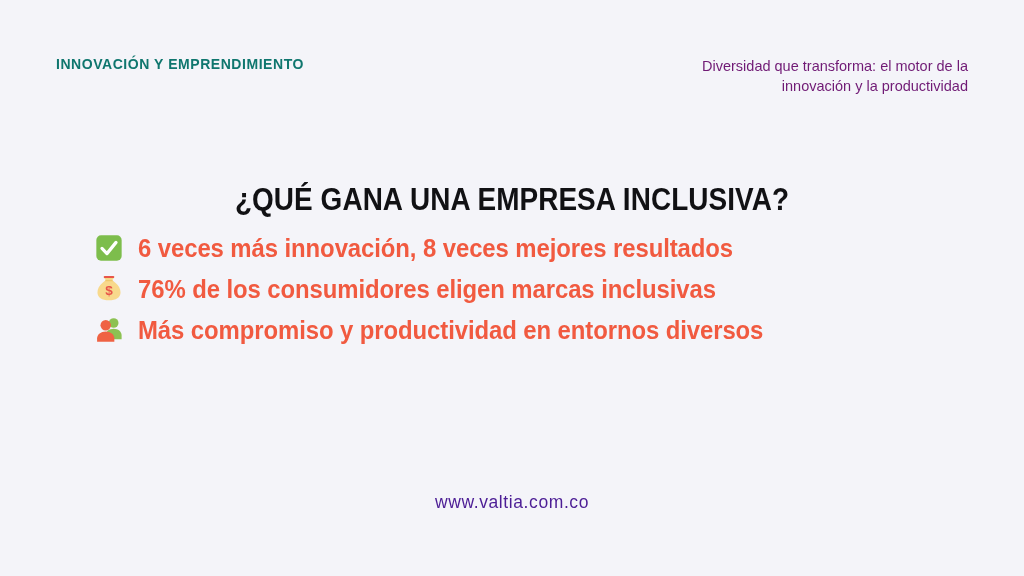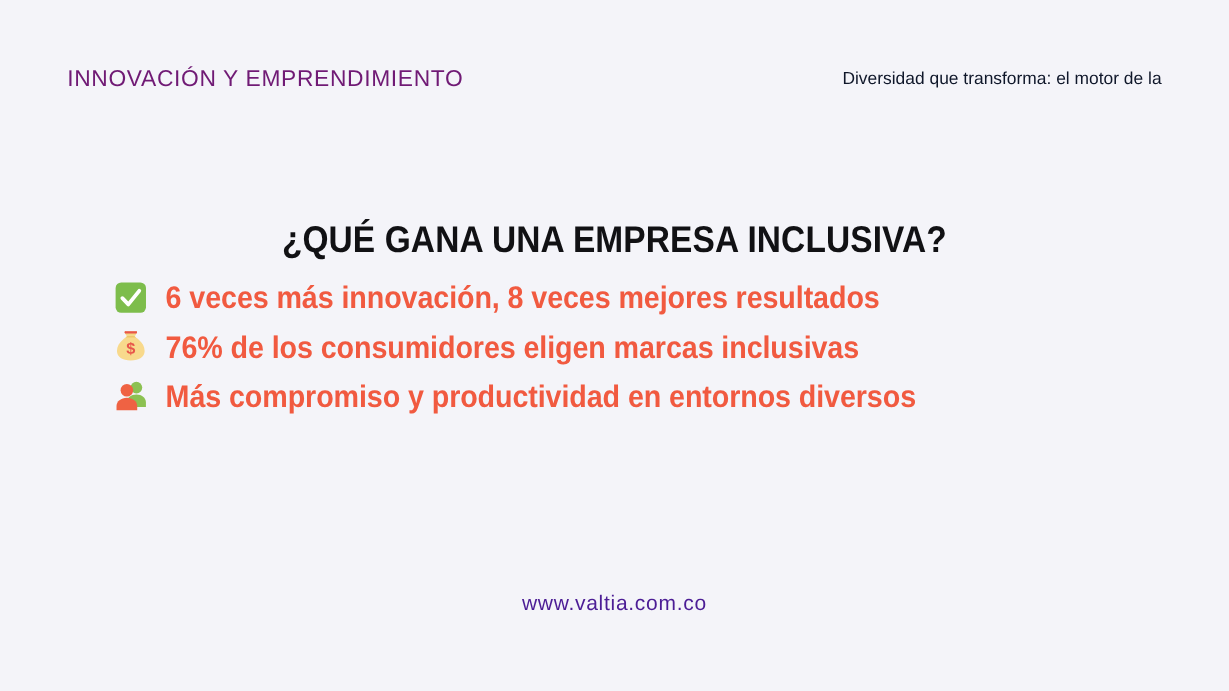--- a/index.html
+++ b/index.html
@@ -22,36 +22,36 @@
     height: 576px;
     background: #f4f4f9;
     box-sizing: border-box;
   }
 
   
   .header-left {
     position: absolute;
     left: 56px;
     top: 56px;
-    font-size: 19px;
+    font-size: 14px;
     letter-spacing: 0.55px;
-    color: #701a75;
-    font-weight: 400;
+    color: #0f766e;
+    font-weight: 700;
     white-space: nowrap;
   }
 
   .header-right {
     position: absolute;
     right: 56px;
     top: 56px;
     width: 360px;
     text-align: right;
     font-size: 14.5px;
     line-height: 20px;
-    color: #0f172a;
+    color: #701a75;
     font-weight: 400;
   }
   .header-right .hr-line {
     display: block;
     white-space: nowrap;
   }
 
   
   .title {
     position: absolute;
@@ -122,20 +122,21 @@
 </style>
 </head>
 <body>
 
 <div class="slide">
 
   <div class="header-left">INNOVACIÓN Y EMPRENDIMIENTO</div>
 
   <div class="header-right">
     <span class="hr-line">Diversidad que transforma: el motor de la</span>
+    <span class="hr-line">innovación y la productividad</span>
   </div>
 
   <h1 class="title">¿QUÉ GANA UNA EMPRESA INCLUSIVA?</h1>
 
   <div class="bullets">
 
 
     <div class="bullet">
       <span class="bullet-icon">
         <svg width="30" height="30" viewBox="0 0 32 32" aria-hidden="true">

